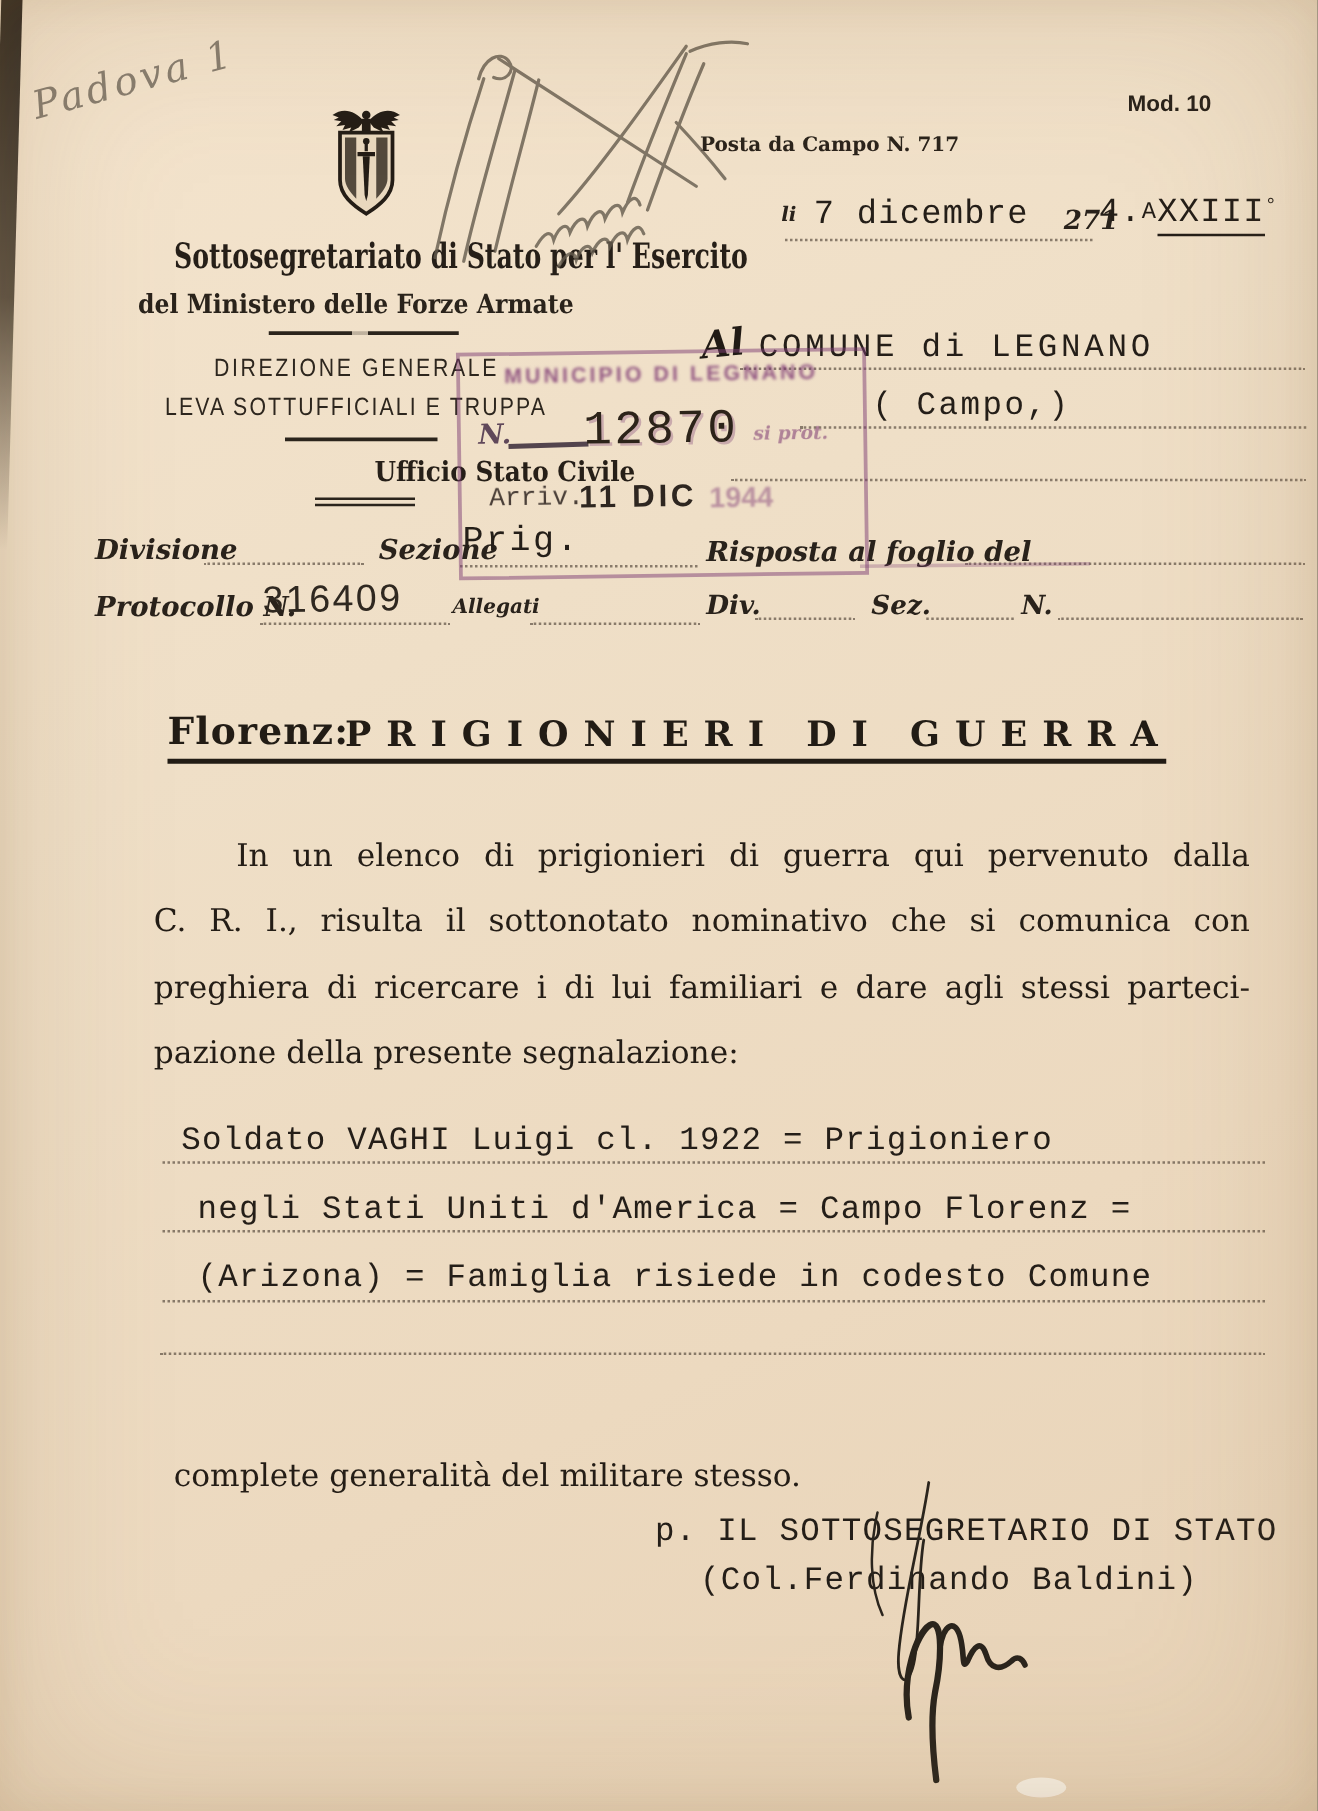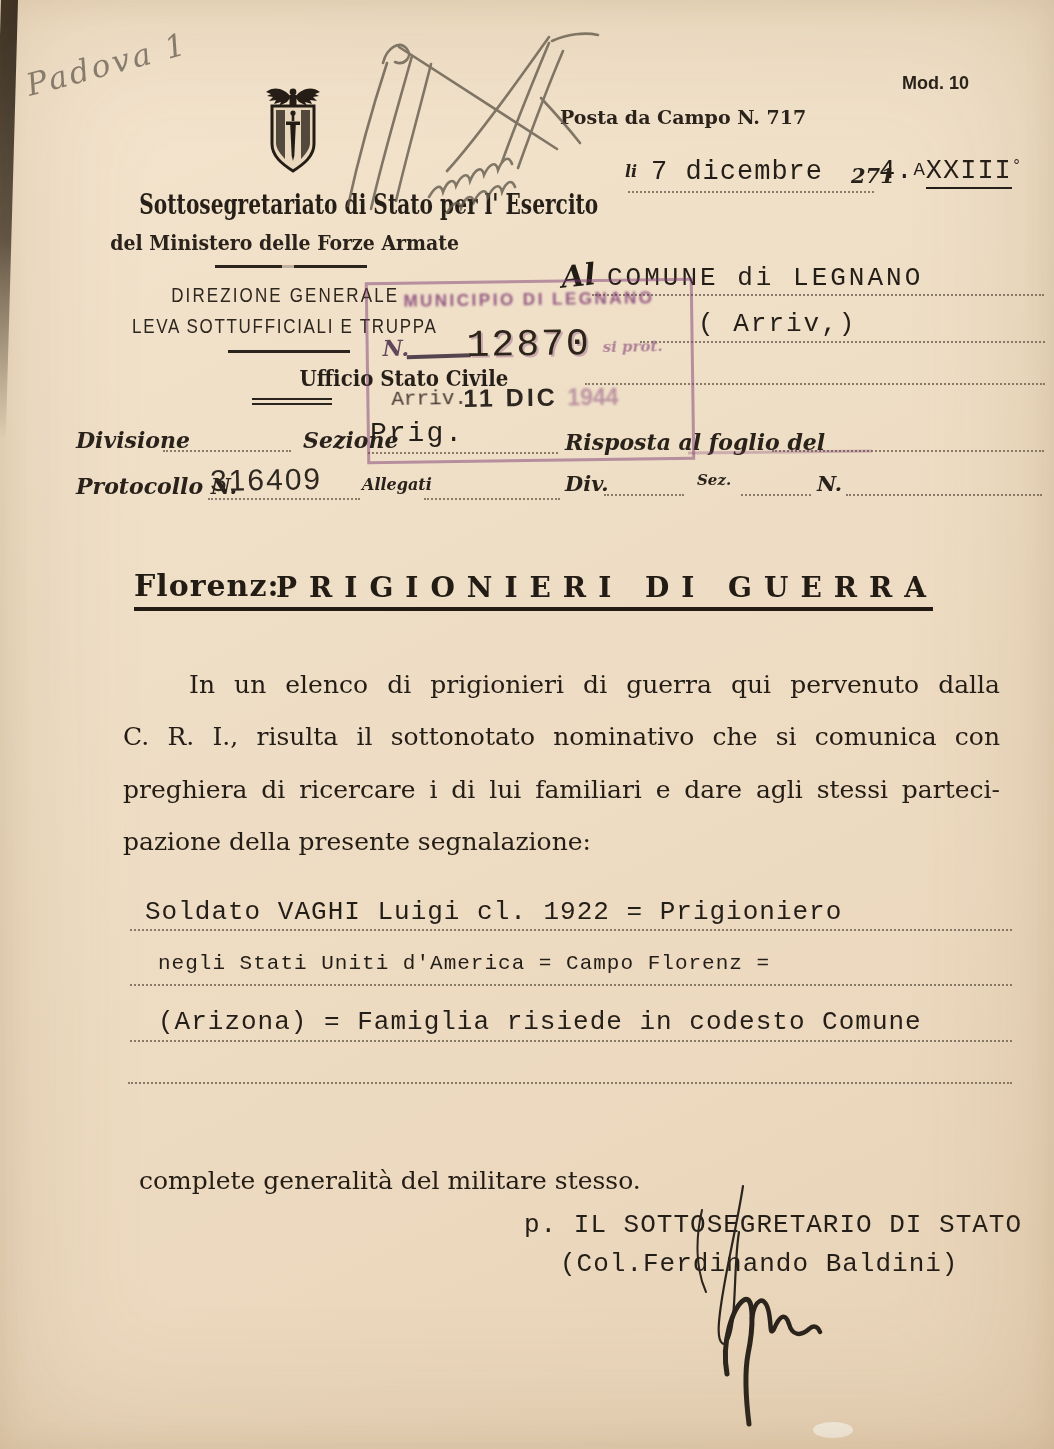--- a/index.html
+++ b/index.html
@@ -70,53 +70,53 @@
     <span class="condense" style="transform:scaleX(.85);">LEVA SOTTUFFICIALI E TRUPPA</span>
   </div>
   <div class="abs" style="left:228px;top:350px;width:122px;height:2.5px;background:#2b241c;"></div>
 
   <div class="abs center serif" style="left:50px;top:365px;width:470px;font-size:22px;font-weight:bold;color:#261f18;text-align:right;">
     <span class="condense" style="transform:scaleX(.9);">Ufficio Stato Civile</span>
   </div>
   <div class="abs" style="left:252px;top:398px;width:80px;height:3px;border-top:2px solid #2b241c;border-bottom:2px solid #2b241c;"></div>
 
   <div class="abs sans" style="left:902px;top:73px;font-size:18px;font-weight:bold;color:#28211a;">Mod. 10</div>
-  <div class="abs serif" style="left:560px;top:106px;font-size:19px;font-weight:bold;color:#2b241c;">Posta da Campo N. 717</div>
+  <div class="abs serif" style="left:560px;top:106px;font-size:16px;font-weight:bold;color:#2b241c;">Posta da Campo N. 717</div>
 
   <div class="abs ital serif" style="left:625px;top:162px;font-size:16px;">li</div>
   <div class="abs mono typed" style="left:651px;top:157px;font-size:27px;">7 dicembre</div>
   <div class="abs ital serif" style="left:851px;top:163px;font-size:21px;">271</div>
   <div class="abs mono typed" style="left:879px;top:156px;font-size:27px;">
     <span>4.</span><span style="font-size:19px;vertical-align:3px;">A</span><span class="underl">XXIII</span><span style="font-size:16px;vertical-align:8px;">°</span>
   </div>
   <div class="dot" style="left:628px;top:191px;width:246px;"></div>
 
   <div class="abs serif" style="left:561px;top:258px;font-size:30px;font-style:italic;font-weight:bold;color:#211b15;transform:rotate(-6deg);">Al</div>
   <div class="abs mono typed" style="left:607px;top:263px;font-size:26px;letter-spacing:3px;">COMUNE di LEGNANO</div>
   <div class="dot" style="left:592px;top:294px;width:452px;"></div>
-  <div class="abs mono typed" style="left:698px;top:309px;font-size:26px;letter-spacing:2px;">( Arriv,)</div>
+  <div class="abs mono typed" style="left:698px;top:309px;font-size:26px;letter-spacing:2px;">( Campo,)</div>
   <div class="dot" style="left:640px;top:341px;width:405px;"></div>
   <div class="dot" style="left:585px;top:383px;width:460px;"></div>
 
   <div class="abs ital serif" style="left:76px;top:427px;font-size:22px;">Divisione</div>
   <div class="dot" style="left:163px;top:450px;width:128px;"></div>
   <div class="abs ital serif" style="left:303px;top:427px;font-size:22px;">Sezione</div>
   <div class="abs mono typed" style="left:370px;top:418px;font-size:28px;letter-spacing:2px;">Prig.</div>
   <div class="dot" style="left:368px;top:452px;width:190px;"></div>
   <div class="abs ital serif" style="left:565px;top:429px;font-size:22px;">Risposta al foglio del</div>
   <div class="dot" style="left:772px;top:450px;width:272px;"></div>
 
   <div class="abs ital serif" style="left:76px;top:473px;font-size:22px;">Protocollo N.</div>
   <div class="abs sans" style="left:210px;top:463px;font-size:30px;letter-spacing:2px;color:#2f2820;transform:rotate(-1deg);">316409</div>
   <div class="dot" style="left:208px;top:498px;width:152px;"></div>
   <div class="abs ital serif" style="left:362px;top:475px;font-size:16px;">Allegati</div>
   <div class="dot" style="left:424px;top:498px;width:136px;"></div>
   <div class="abs ital serif" style="left:565px;top:471px;font-size:21px;">Div.</div>
   <div class="dot" style="left:604px;top:494px;width:80px;"></div>
-  <div class="abs ital serif" style="left:697px;top:471px;font-size:15px;">Sez.</div>
+  <div class="abs ital serif" style="left:697px;top:471px;font-size:21px;">Sez.</div>
   <div class="dot" style="left:741px;top:494px;width:70px;"></div>
   <div class="abs ital serif" style="left:817px;top:471px;font-size:21px;">N.</div>
   <div class="dot" style="left:846px;top:494px;width:196px;"></div>
 
   <div class="stamp">
     <div class="abs sans center" style="left:4px;right:4px;top:7px;font-size:17px;font-weight:bold;letter-spacing:2.5px;color:rgba(122,52,112,.8);filter:blur(1.2px);">MUNICIPIO DI LEGNANO</div>
     <div class="abs ital serif" style="left:14px;top:50px;font-size:22px;color:rgba(70,45,70,.85);">N.</div>
     <div class="abs" style="left:38px;top:70px;width:64px;height:3.5px;background:rgba(55,40,55,.85);transform:rotate(-1deg);"></div>
     <div class="abs mono" style="left:98px;top:40px;font-size:38px;letter-spacing:2px;color:#2c2319;text-shadow:2px 2px 0 rgba(130,70,120,.35);">12870</div>
     <div class="abs ital serif" style="left:234px;top:56px;font-size:15px;color:rgba(122,52,112,.55);filter:blur(.5px);">si prot.</div>
@@ -129,21 +129,21 @@
   <div class="abs serif" style="left:276px;top:571px;font-size:28px;font-weight:bold;letter-spacing:12px;color:#221c15;">PRIGIONIERI DI GUERRA</div>
   <div class="abs" style="left:134px;top:607px;width:799px;height:4px;background:#221c15;"></div>
 
   <div class="bodyline just" style="top:668px;padding-left:66px;width:811px;">In un elenco di prigionieri di guerra qui pervenuto dalla</div>
   <div class="bodyline just" style="top:773px;">preghiera di ricercare i di lui familiari e dare agli stessi parteci-</div>
   <div class="bodyline just" style="top:720px;">C. R. I., risulta il sottonotato nominativo che si comunica con</div>
   <div class="bodyline" style="top:825px;">pazione della presente segnalazione:</div>
 
   <div class="abs mono typed" style="left:145px;top:897px;font-size:26px;">Soldato VAGHI Luigi cl. 1922 = Prigioniero</div>
   <div class="dot" style="left:130px;top:929px;width:882px;"></div>
-  <div class="abs mono typed" style="left:158px;top:952px;font-size:21px;">negli Stati Uniti d'America = Campo Florenz =</div>
+  <div class="abs mono typed" style="left:158px;top:952px;font-size:26px;">negli Stati Uniti d'America = Campo Florenz =</div>
   <div class="dot" style="left:130px;top:984px;width:882px;"></div>
   <div class="abs mono typed" style="left:158px;top:1007px;font-size:26px;">(Arizona) = Famiglia risiede in codesto Comune</div>
   <div class="dot" style="left:130px;top:1040px;width:882px;"></div>
   <div class="dot" style="left:128px;top:1082px;width:884px;"></div>
 
   <div class="bodyline" style="top:1164px;margin-left:16px;">complete generalità del militare stesso.</div>
 
   <div class="abs mono typed" style="left:524px;top:1210px;font-size:26px;">p. IL SOTTOSEGRETARIO DI STATO</div>
   <div class="abs mono typed" style="left:560px;top:1249px;font-size:26px;">(Col.Ferdinando Baldini)</div>
 

